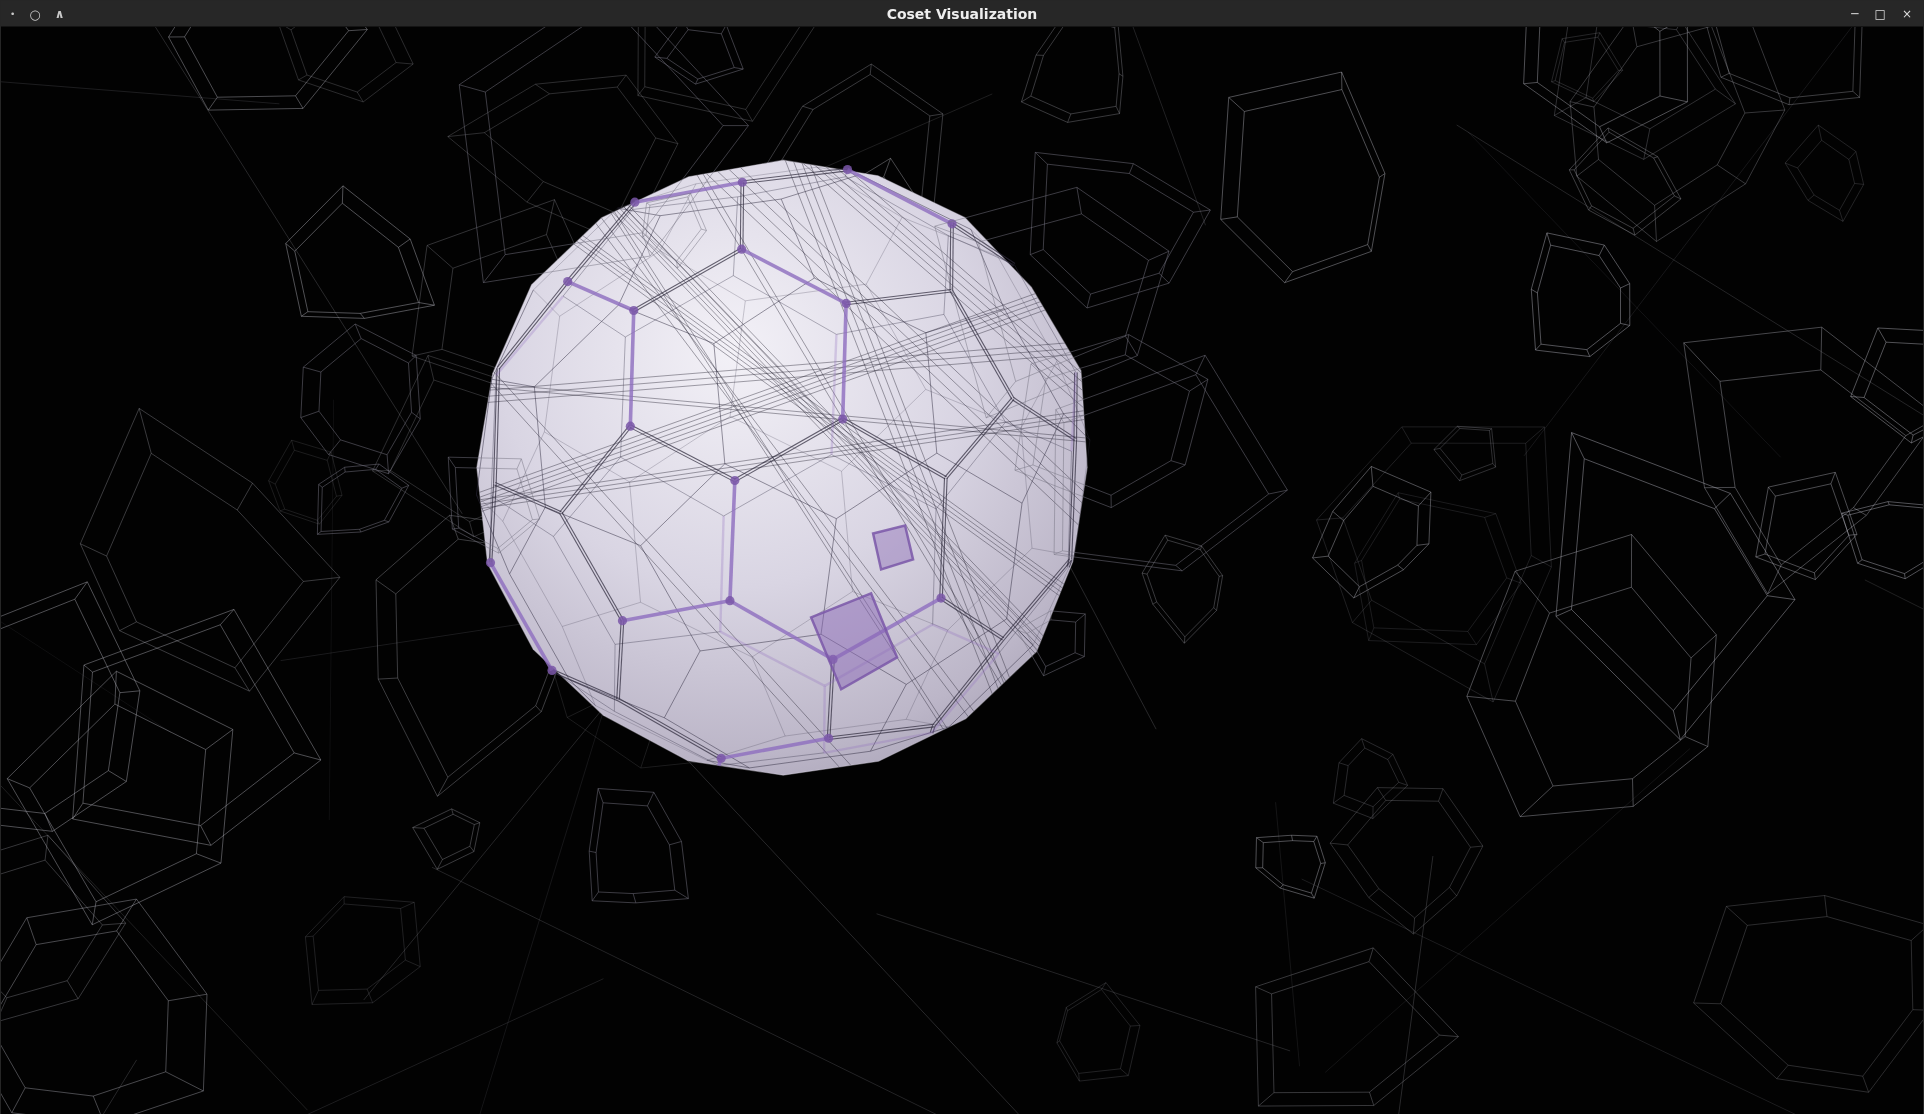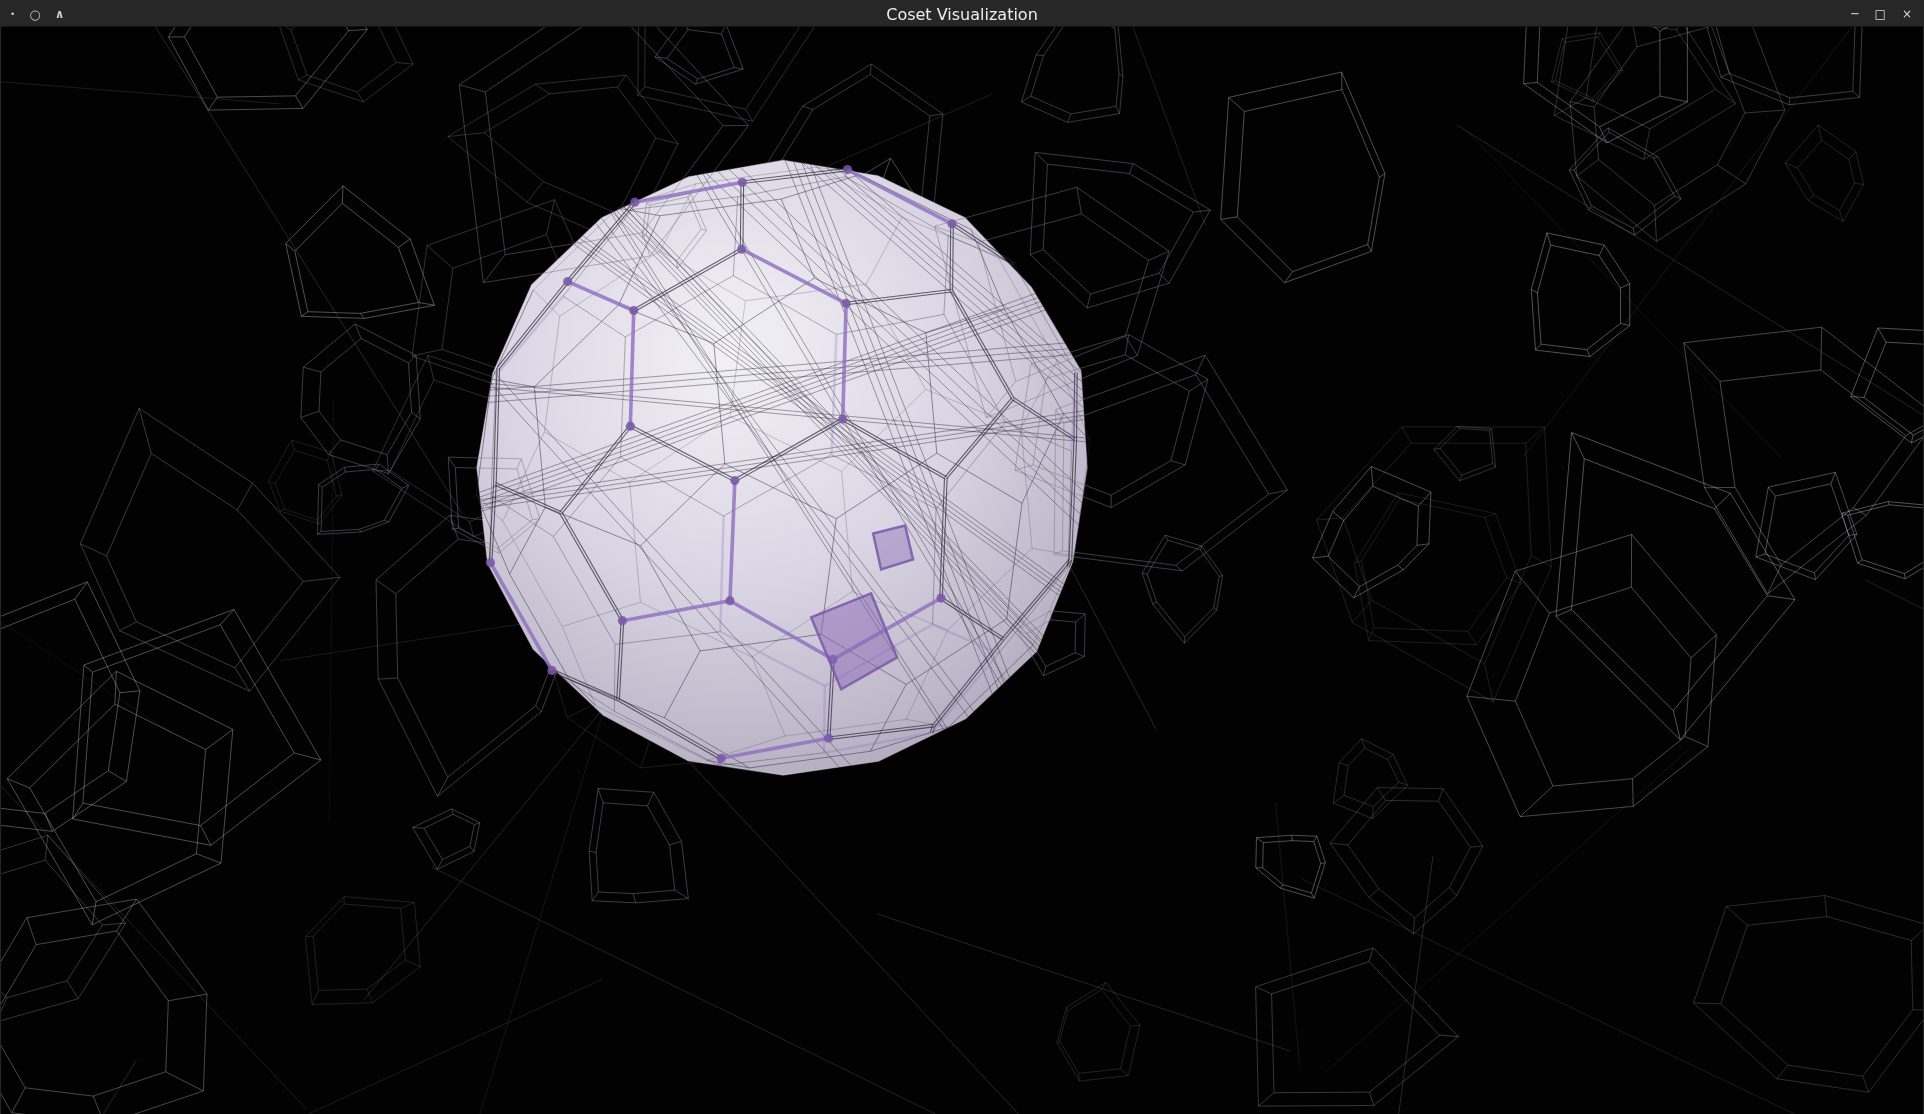--- a/index.html
+++ b/index.html
@@ -8,21 +8,21 @@
   .window{width:100%;height:100%;display:flex;flex-direction:column;border:1px solid #262626}
   .titlebar{height:26px;flex:0 0 26px;background:var(--titlebar-bg,#272727);position:relative;
             border-bottom:1px solid #141414;user-select:none}
   .tb-left{position:absolute;left:9px;top:0;height:26px;display:flex;align-items:center;gap:14px;
            color:var(--icon-fg,#c9c9c9)}
   .tb-left span{line-height:1;cursor:pointer}
   .icon-bullet{font-size:9px}
   .icon-circle{font-size:13px}
   .icon-chevron{font-size:12px;font-weight:bold}
   .tb-title{position:absolute;left:50%;top:50%;transform:translate(-50%,-50%);
-            color:var(--titlebar-fg,#eeeeee);font-size:16px;font-weight:normal;white-space:nowrap}
+            color:var(--titlebar-fg,#eeeeee);font-size:14px;font-weight:bold;white-space:nowrap}
   .tb-right{position:absolute;right:11px;top:0;height:26px;display:flex;align-items:center;gap:16px;
             color:#dcdcdc;font-size:12px}
   .tb-right span{line-height:1;cursor:pointer}
   .canvas-area{flex:1 1 auto;background:var(--canvas-bg,#020202);position:relative}
   .canvas-area svg{display:block;width:100%;height:100%}
 </style>
 </head>
 <body>
 
 <div class="window">

